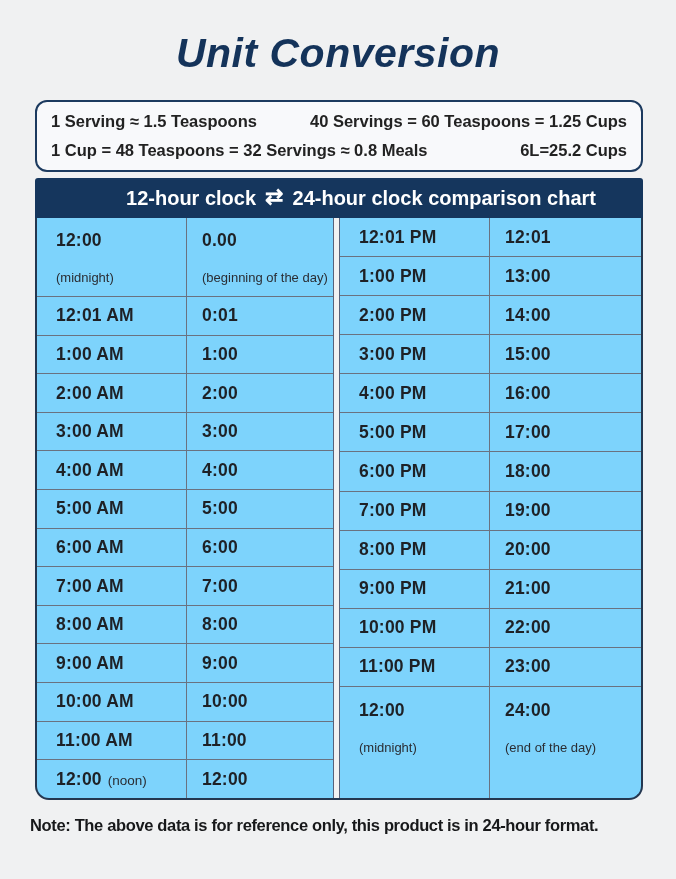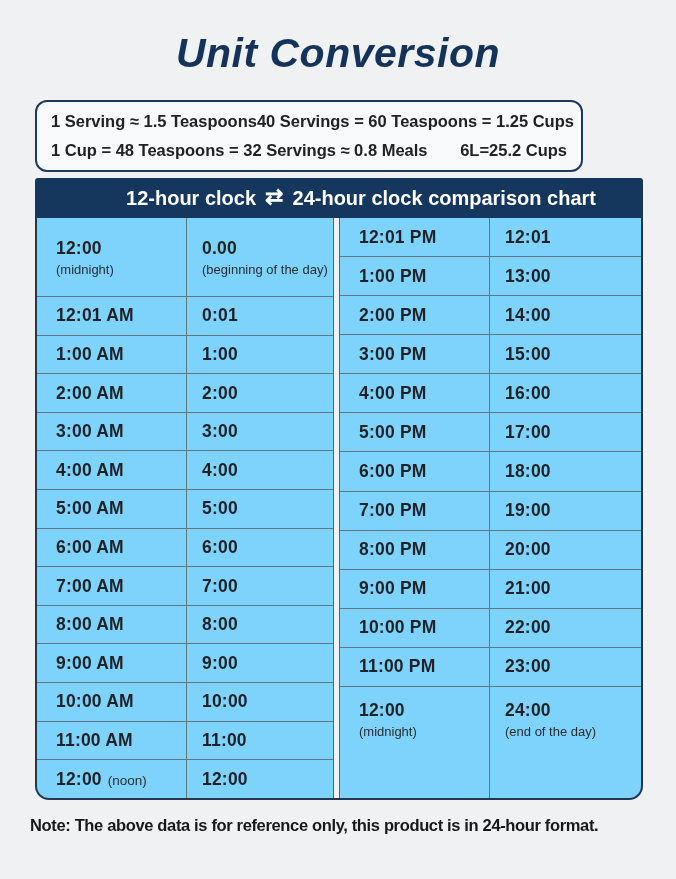--- a/index.html
+++ b/index.html
@@ -11,21 +11,21 @@
     font-family:"Liberation Sans", sans-serif;
     color:#1d2025;
   }
   .title {
     position:absolute; top:30px; left:0; width:676px;
     text-align:center;
     font-size:41px; font-weight:bold; font-style:italic;
     color:#14335a; letter-spacing:.5px;
   }
   .facts {
-    position:absolute; left:35px; top:100px; width:548px; height:72px;
+    position:absolute; left:35px; top:100px; width:608px; height:72px;
     box-sizing:border-box;
     background:#f8f9fb;
     border:2px solid #1c3a5f; border-radius:12px;
     display:flex; flex-direction:column; justify-content:center; gap:10px;
     padding:0 14px;
     font-size:16.5px; font-weight:bold; color:#222;
   }
   .facts .line { display:flex; justify-content:space-between; white-space:nowrap; }
   .chart {
     position:absolute; left:35px; top:178px; width:608px; height:622px;
@@ -54,21 +54,21 @@
   .cell {
     box-sizing:border-box;
     display:flex; flex-direction:column; justify-content:center;
     padding-left:19px; padding-right:4px;
   }
   .cell.c1 { width:150px; border-right:1px solid #6a7280; flex:none; }
   .cell.c2 { flex:1; padding-left:15px; }
   .row.tall-last .cell { justify-content:flex-start; padding-top:13px; }
   .mainline { display:flex; align-items:baseline; gap:6px; white-space:nowrap; }
   .main { font-size:17.5px; font-weight:bold; color:#1e2126; letter-spacing:.2px; }
-  .sub { font-size:13px; font-weight:normal; color:#2a2d33; margin-top:3px; white-space:nowrap; }
+  .sub { font-size:13px; font-weight:normal; color:#2a2d33; margin-top:19px; white-space:nowrap; }
   .subinline { font-size:13.5px; font-weight:normal; color:#2a2d33;text-align:right; }
   .note {
     position:absolute; left:30px; top:816px; width:646px;
     font-size:16.5px; font-weight:bold; letter-spacing:-.35px;
     color:#17181a; white-space:nowrap;
   }
 </style>
 </head>
 <body>
 

